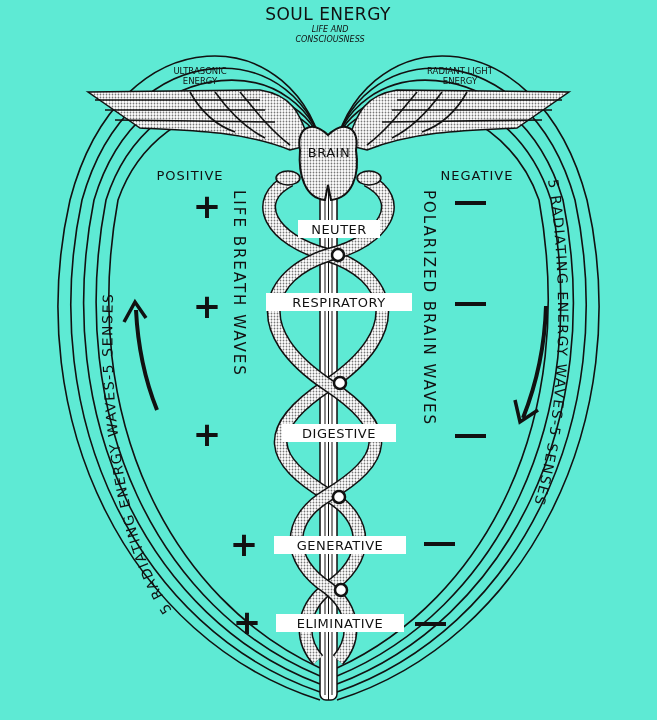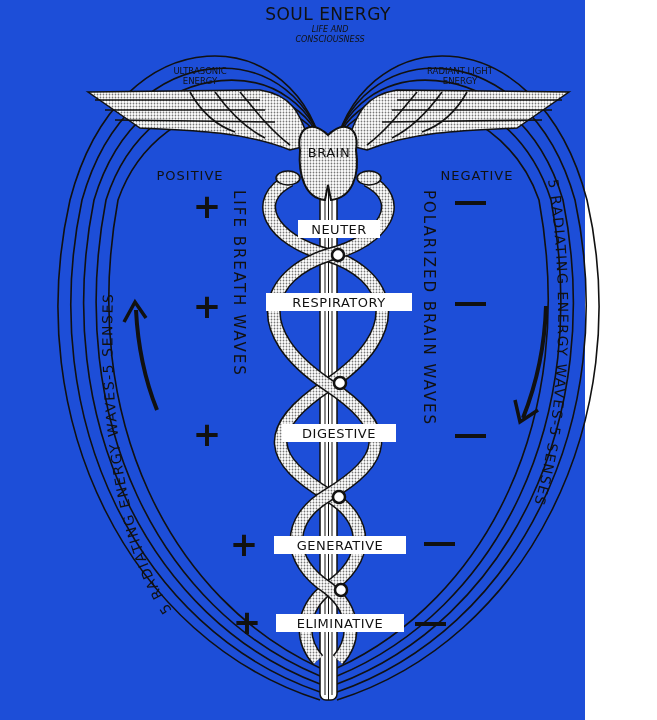--- a/index.html
+++ b/index.html
@@ -1,17 +1,17 @@
 <!DOCTYPE html>
 <html><head>
 <meta charset="utf-8">
 <style>
   html, body { margin: 0; padding: 0; background: #ffffff; }
   body { width: 657px; height: 720px; overflow: hidden; }
-  #stage { position: relative; width: 585px; height: 720px; background: #1d4ed8; text-decoration: underline; }
+  #stage { position: relative; width: 657px; height: 720px; background: #5eead4; text-decoration: underline; }
   svg { position: absolute; left: 0; top: 0; }
   .lbl { font-family: "DejaVu Sans", sans-serif; fill: #111; }
   .title { font-size: 17px; font-weight: normal; letter-spacing: 0.5px; }
   .sub { font-size: 8px; font-style: italic; }
   .wing-lbl { font-size: 8.5px; }
   .pole { font-size: 13px; letter-spacing: 1px; }
   .center { font-size: 13px; letter-spacing: 0.5px; }
   .vert { font-size: 15px; letter-spacing: 2px; }
   .arc { font-size: 14px; letter-spacing: 1.5px; }
   .sign { font-family: "DejaVu Sans", sans-serif; font-size: 34px; font-weight: bold; fill: #111; }

